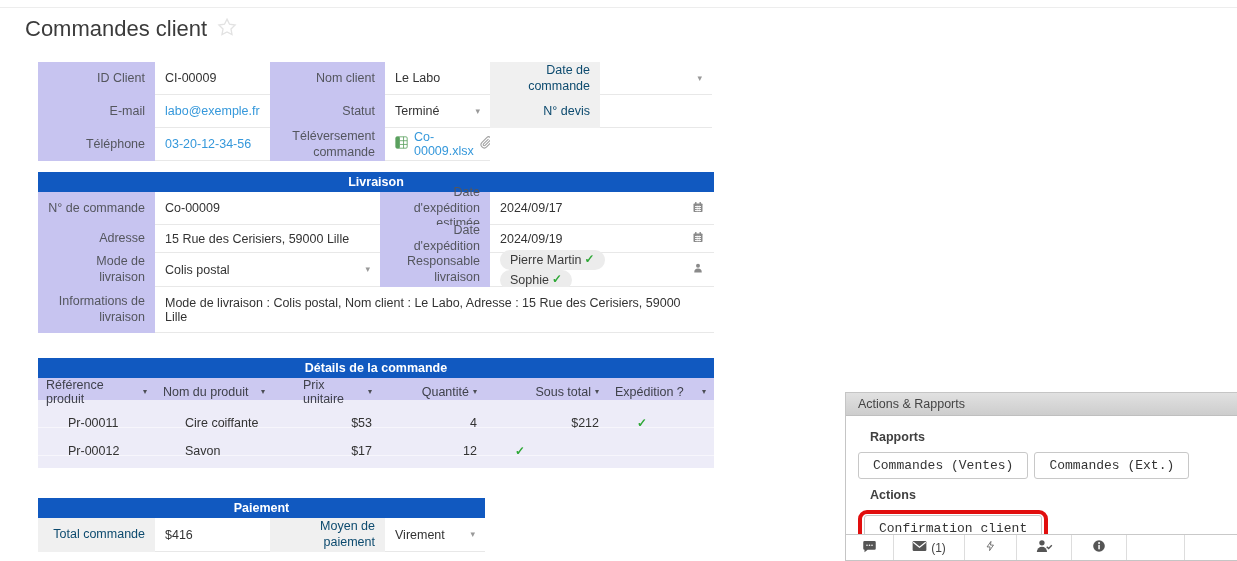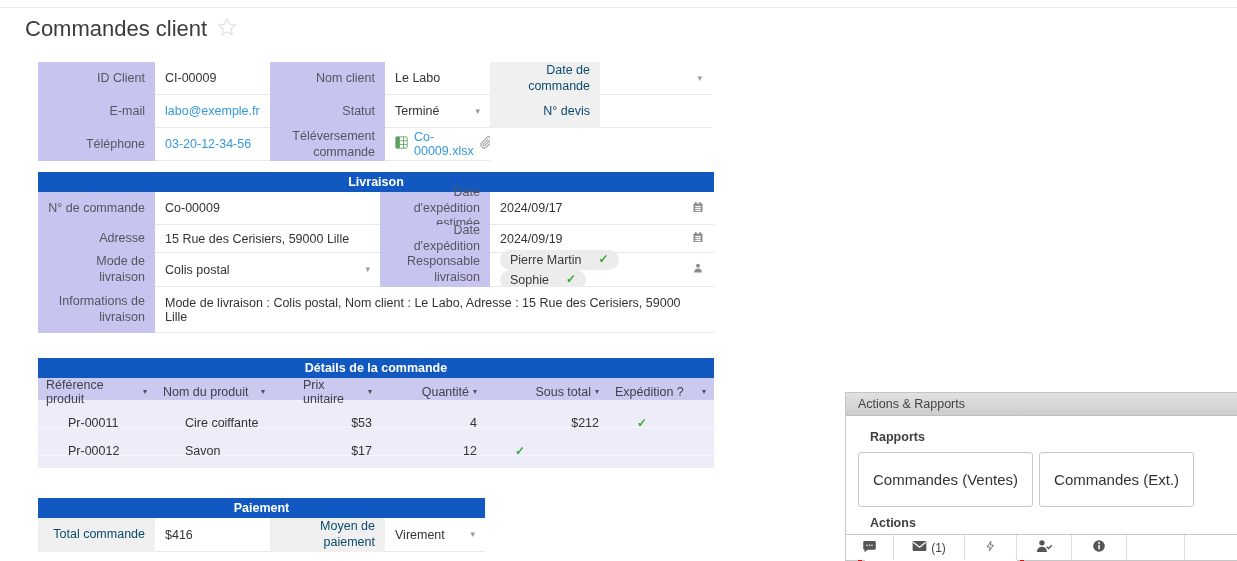--- a/index.html
+++ b/index.html
@@ -28,21 +28,21 @@
   .top-form { position:absolute; left:38px; top:62px; width:674px;
               grid-template-columns:117px 115px 115px 105px 110px 112px;
               grid-template-rows:33px 33px 33px; }
 
   .section { position:absolute; left:38px; }
   .bar { height:20px; background:#1159c0; color:#fff; font-size:12.5px; font-weight:bold;
          display:flex; align-items:center; justify-content:center; }
   .liv-grid { grid-template-columns:117px 225px 110px 224px;
               grid-template-rows:33px 28px 34px 46px; }
   .pill { background:#ececec; border-radius:12px; padding:3px 10px; font-size:12.5px; color:#3a3a3a;
-          display:inline-flex; align-items:flex-start; gap:17px; margin-right:6px; }
+          display:inline-flex; align-items:flex-start; gap:3px; margin-right:6px; }
 
   .thead { display:grid; grid-template-columns:117px 140px 85px 105px 122px 107px; height:22px;
            background:#ccc9f1; }
   .th { font-size:12.5px; color:#3f414b; display:flex; align-items:center; padding:0 8px; }
   .th.right { justify-content:flex-end; }
   .th.split { justify-content:space-between; }
   .trow { display:grid; grid-template-columns:117px 140px 85px 105px 122px 107px; height:28px;
           background:#edecf8; border-bottom:1px solid #f7f6fc; }
   .td { font-size:12.5px; display:flex; align-items:center; padding:16px 8px;margin-left:22px; }
   .td.right { justify-content:flex-end; }
@@ -50,22 +50,22 @@
 
   .pay-grid { grid-template-columns:117px 115px 115px 100px; grid-template-rows:34px; }
 
   .panel { position:absolute; left:845px; top:392px; width:442px; height:169px;
            background:#fff; border:1px solid #c5c5c5; }
   .panel-header { height:23px; background:linear-gradient(#e1e1e1,#cdcdcd);
                   border-bottom:1px solid #bfbfbf; font-size:12.5px; color:#444;
                   display:flex; align-items:center; padding:0 12px; }
   .panel-body { padding:8px 12px; }
   .group-label { font-size:12.5px; color:#404040; margin:6px 12px 8px;font-weight:bold; }
-  .pbtn { font-family:Liberation Sans, sans-serif; font-size:15px; color:#333; background:#fff;
-          border:1px solid #c8c8c8; border-radius:3px; padding:18px 14px; cursor:pointer; }
+  .pbtn { font-family:Liberation Mono, monospace; font-size:13px; color:#333; background:#fff;
+          border:1px solid #c8c8c8; border-radius:3px; padding:5px 14px; cursor:pointer; }
   .btn-row { display:flex; gap:6px; margin-bottom:9px; }
   .highlight-ring { display:inline-block; border:4px solid #e10e0e; border-radius:9px; padding:1px 2px; }
   .panel-toolbar { position:absolute; left:0; right:0; bottom:0; height:26px; background:#fff;
                    border-top:1px solid #c9c9c9; display:flex; }
   .tool-cell { border-right:1px solid #ddd; display:flex; align-items:center; justify-content:center;
                gap:4px; font-size:12px; color:#444; cursor:pointer; }
   .tool-cell:last-child { flex:1; border-right:none; }
 </style>
 </head>
 <body>

